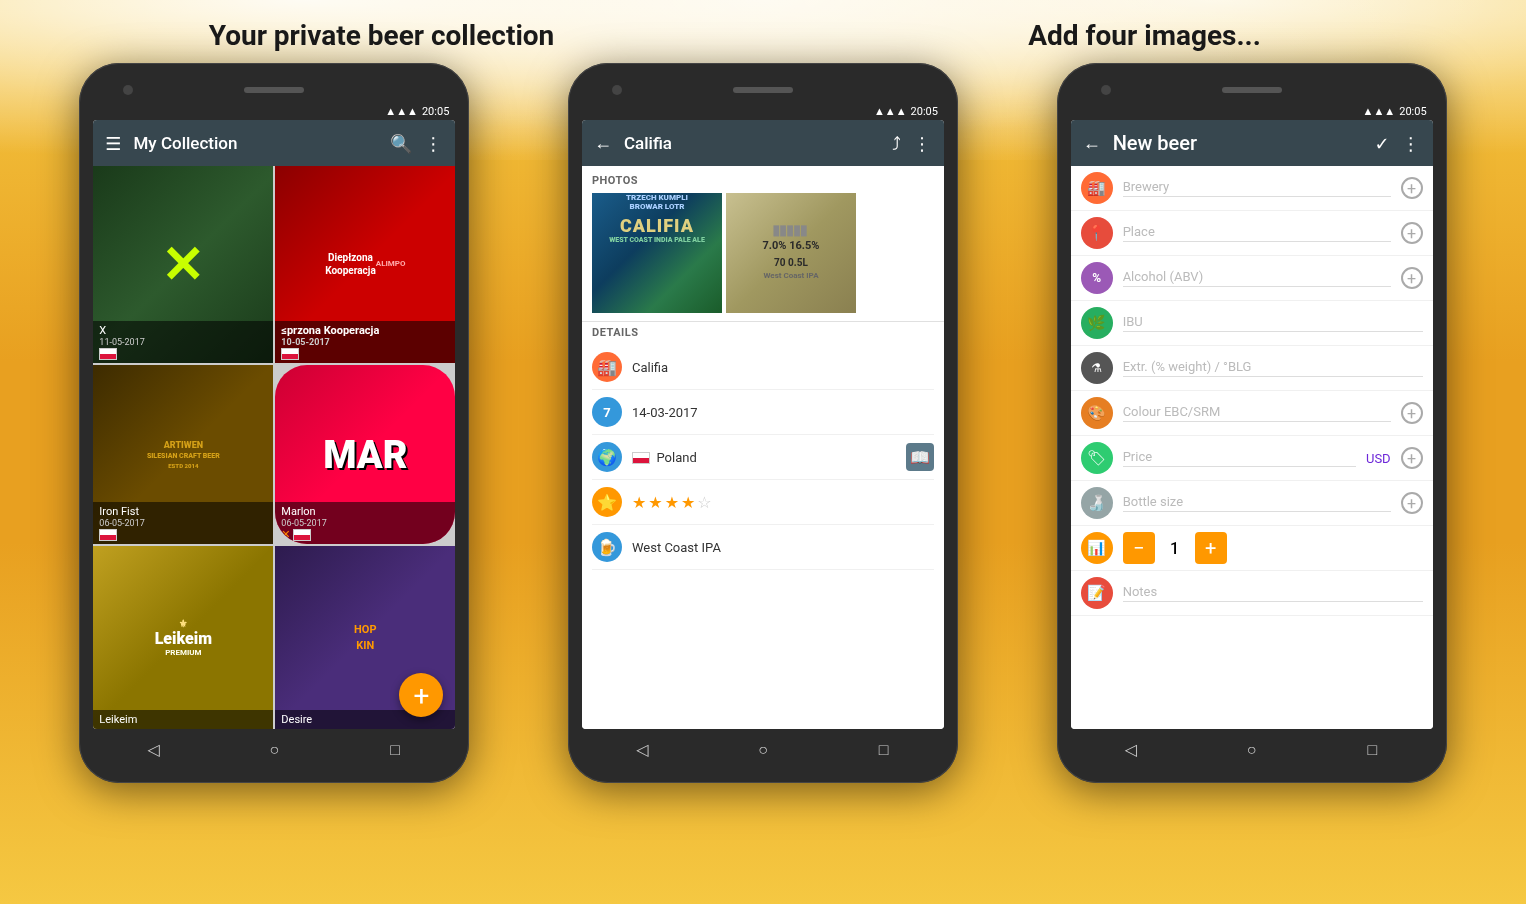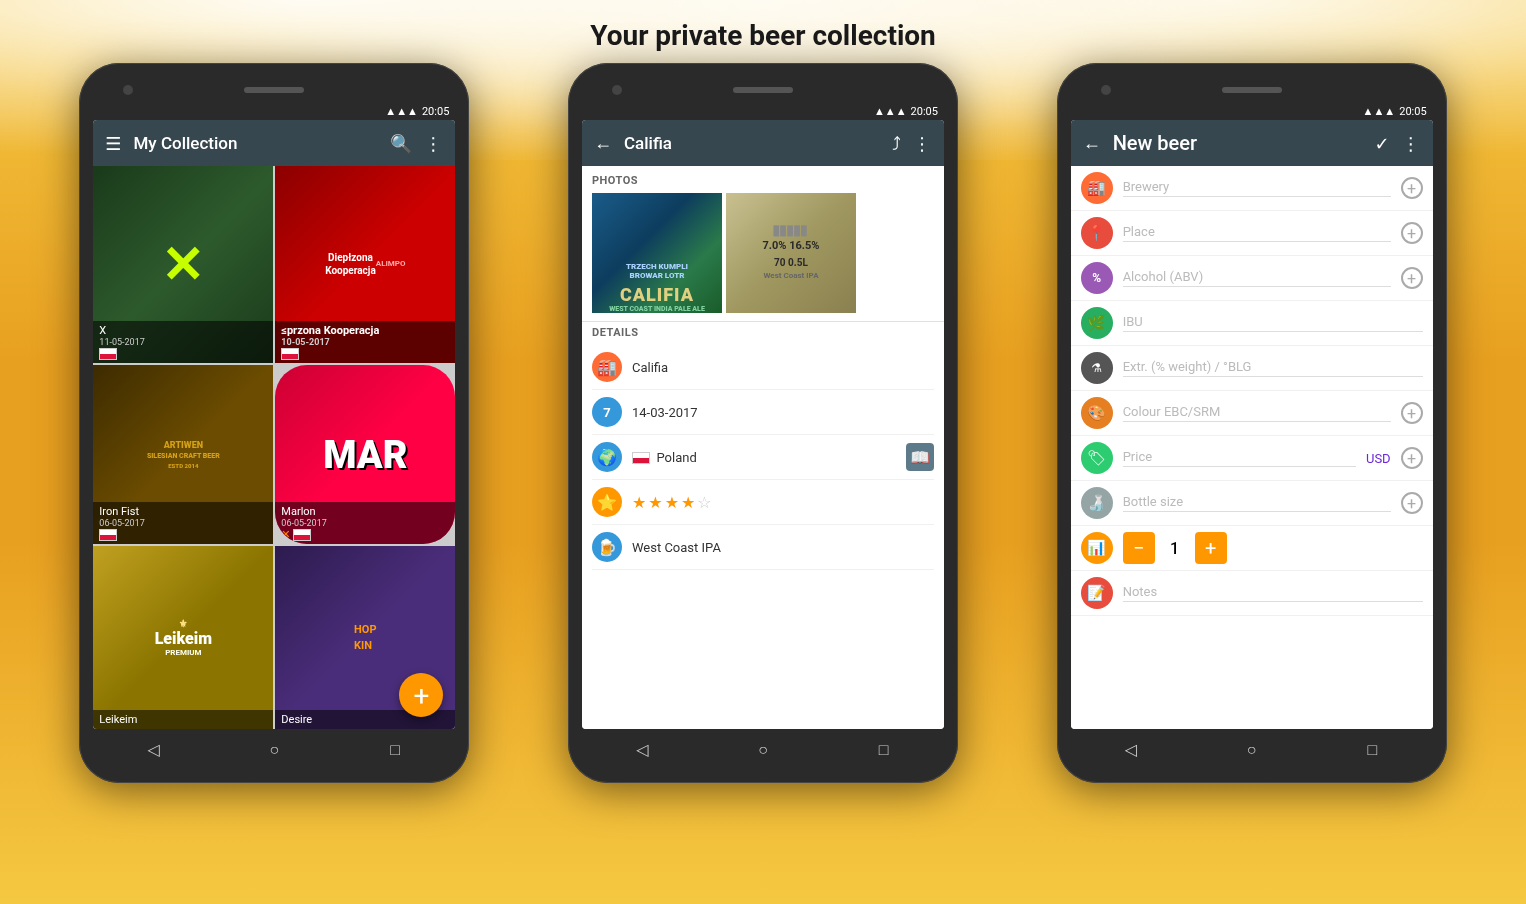--- a/index.html
+++ b/index.html
@@ -253,21 +253,21 @@
       letter-spacing: 0.5px;
       margin-bottom: 6px;
     }
     .photos-row {
       display: flex;
       gap: 4px;
     }
     .photo-califia-1 {
       background: linear-gradient(135deg, #1a5c8a 0%, #0d3d5e 40%, #2a7a4a 70%, #1a5c2a 100%);
       display: flex;
-      align-items: flex-end;
+      align-items: flex-start;
       justify-content: center;
       color: #e0d080;
       font-size: 14px;
       font-weight: 900;
       text-align: center;
       width: 130px;
       height: 120px;
     }
     .photo-califia-2 {
       background: linear-gradient(135deg, #c8c090 0%, #a09860 50%, #8a8050 100%);
@@ -439,20 +439,21 @@
 <body>
 
 <div class="bg-overlay"></div>
 <div class="bg-foam-top"></div>
 
 <div class="main-layout">
 
   <div class="header-row">
     <div class="header-text">Your private
 beer collection</div>
+    <div class="header-text">Add four images...</div>
   </div>
 
   <div class="phones-row">
 
     <div class="phone-frame">
       <div class="phone-top-bar">
         <div class="phone-camera"></div>
         <div class="phone-speaker"></div>
       </div>
       <div class="phone-status-bar">
@@ -514,21 +515,21 @@
               <div style="font-size:10px; color:#ffe080; text-align:center;">⚜</div>
               <div style="font-size:16px; font-weight:900;">Leikeim</div>
               <div style="font-size:8px; color:#ffe;">PREMIUM</div>
             </div>
             <div class="grid-cell-label">
               <div>Leikeim</div>
             </div>
           </div>
 
           <div class="grid-cell beer-desire">
-            <div class="grid-cell-img" style="font-size:11px; font-weight:700; color:#ff9900; text-align:left; padding:8px; line-height:1.4;">
+            <div class="grid-cell-img" style="font-size:11px; font-weight:700; color:#ff9900; text-align:center; padding:8px; line-height:1.4;">
               HOP<br>KIN
             </div>
             <div class="grid-cell-label">
               <div>Desire</div>
             </div>
           </div>
 
           <div class="fab-btn">
             <span>+</span>
           </div>

